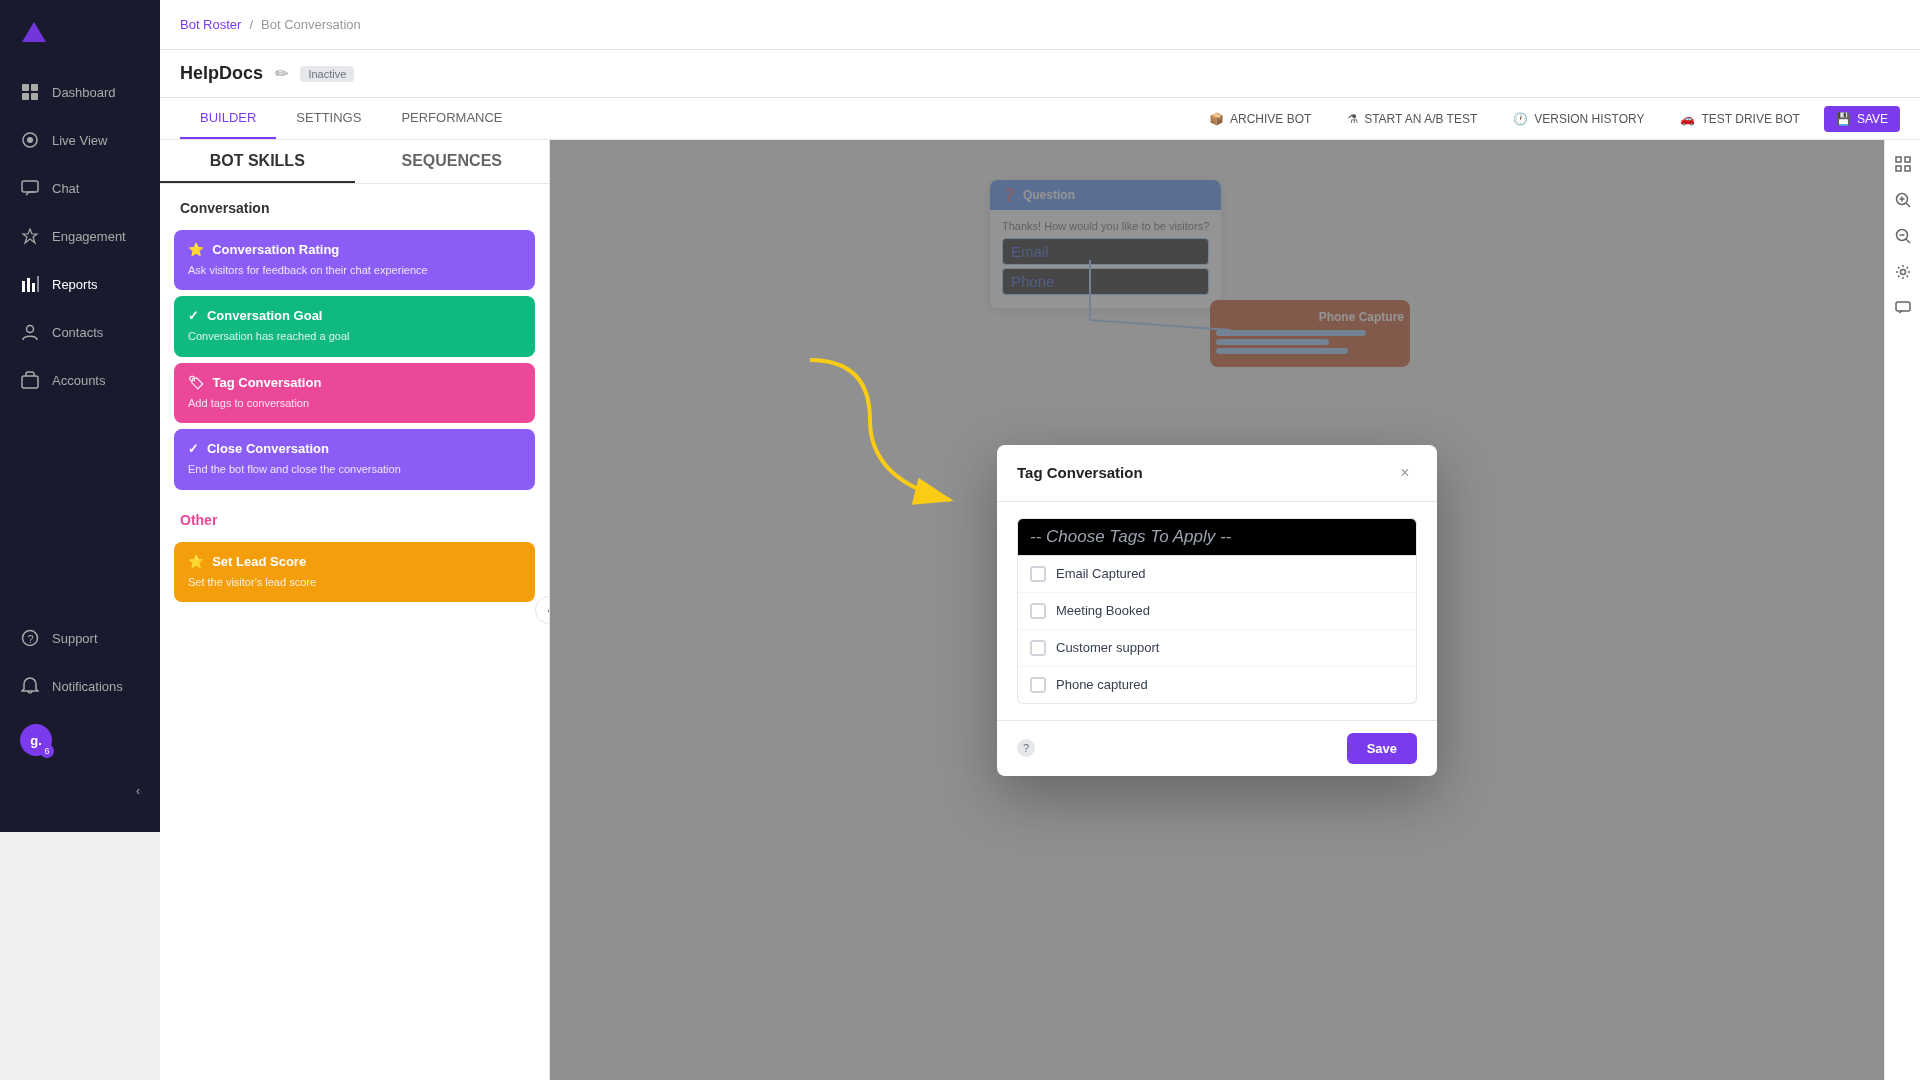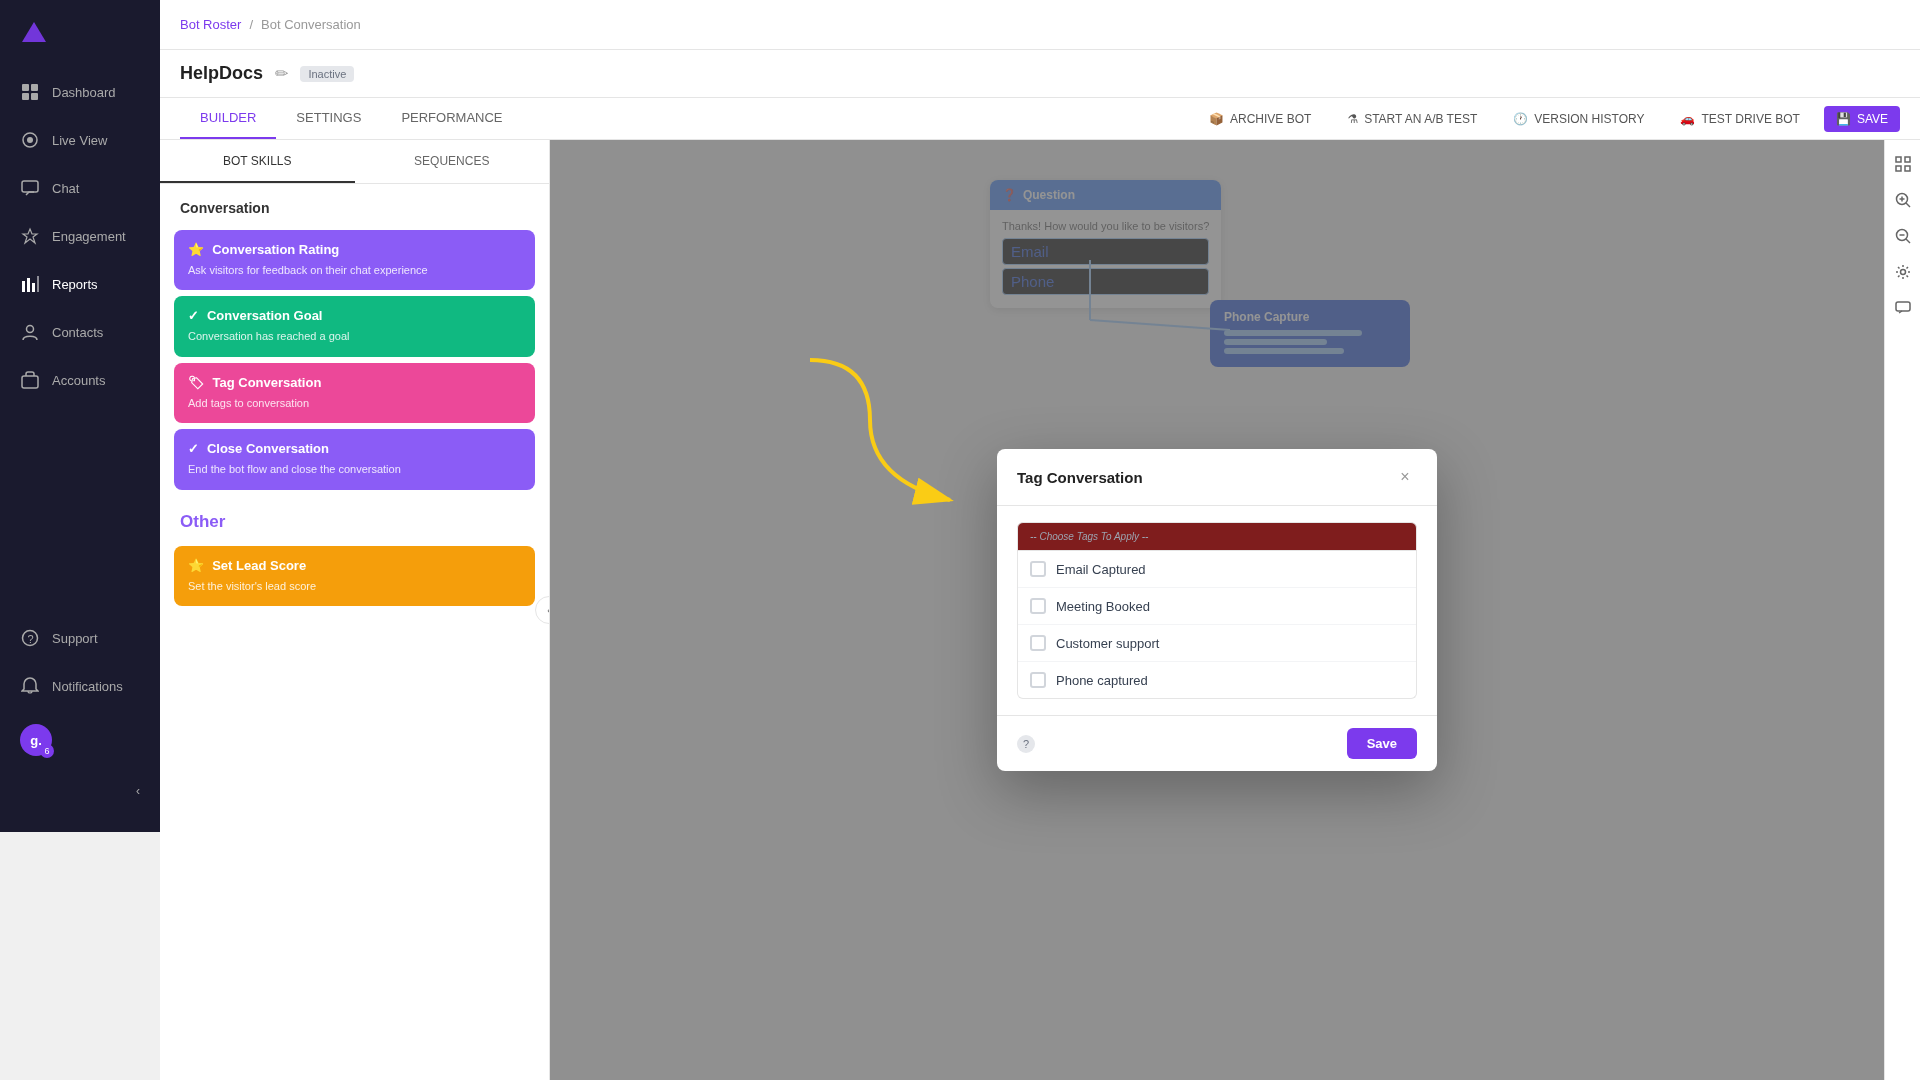--- a/index.html
+++ b/index.html
@@ -175,22 +175,22 @@
     .panel-tabs {
       display: flex;
       border-bottom: 1px solid #e5e5e5;
       height: 44px;
     }
     .panel-tab {
       flex: 1;
       display: flex;
       align-items: center;
       justify-content: center;
-      font-size: 12px;
-      font-weight: 400;
+      font-size: 16px;
+      font-weight: 700;
       color: #666;
       cursor: pointer;
       border-bottom: 2px solid transparent;
     }
     .panel-tab.active { color: #333; border-bottom-color: #333; }
 
     .section-title {
       padding: 16px 20px 8px;
       font-size: 14px;
       font-weight: 600;
@@ -212,21 +212,21 @@
     .skill-card-title {
       display: flex;
       align-items: center;
       gap: 8px;
       font-size: 13px;
       font-weight: 600;
       margin-bottom: 6px;
     }
     .skill-card-desc { font-size: 11px; opacity: 0.85; line-height: 1.4; }
 
-    .other-title { padding: 16px 20px 8px; font-size: 17px; font-weight: 600; color: #8b5cf6; }
+    .other-title { padding: 16px 20px 8px; font-size: 14px; font-weight: 600; color: #ec4899; }
 
     .collapse-panel-btn {
       position: absolute;
       right: -14px;
       top: 50%;
       transform: translateY(-50%);
       width: 28px; height: 28px;
       background: white;
       border: 1px solid #e5e5e5;
       border-radius: 50%;
@@ -283,26 +283,27 @@
       border: 1px solid #93c5fd;
       border-radius: 4px;
       padding: 4px 8px;
       margin: 3px 0;
       font-size: 15px;
       color: #1d4ed8;
     }
 
     .phone-capture-node {
       position: absolute;
-      background: #1d4ed8;
+      background: #c2410c;
       border-radius: 8px;
-      padding: 10px 14px;
+      padding: 10px 6px;
       color: white;
       font-size: 12px;
       min-width: 200px;
+      text-align: right;
     }
     .phone-capture-lines { margin-top: 6px; }
     .phone-capture-line { background: #93c5fd; height: 6px; border-radius: 3px; margin: 3px 0; }
 
     
     .right-panel {
       width: 36px;
       background: white;
       border-left: 1px solid #e5e5e5;
       display: flex;
@@ -356,24 +357,24 @@
       font-size: 16px;
       border-radius: 4px;
     }
 
     .modal-body {
       padding: 16px 20px;
     }
 
     .tags-select-header {
       padding: 8px 12px;
-      background: #7f1d1d;
+      background: #000000;
       border: 1px solid #e5e5e5;
       border-radius: 6px 6px 0 0;
-      font-size: 10px;
+      font-size: 17px;
       color: #9ca3af;
       font-style: italic;
     }
 
     .tags-list {
       border: 1px solid #e5e5e5;
       border-top: none;
       border-radius: 0 0 6px 6px;
       background: white;
       max-height: 200px;

